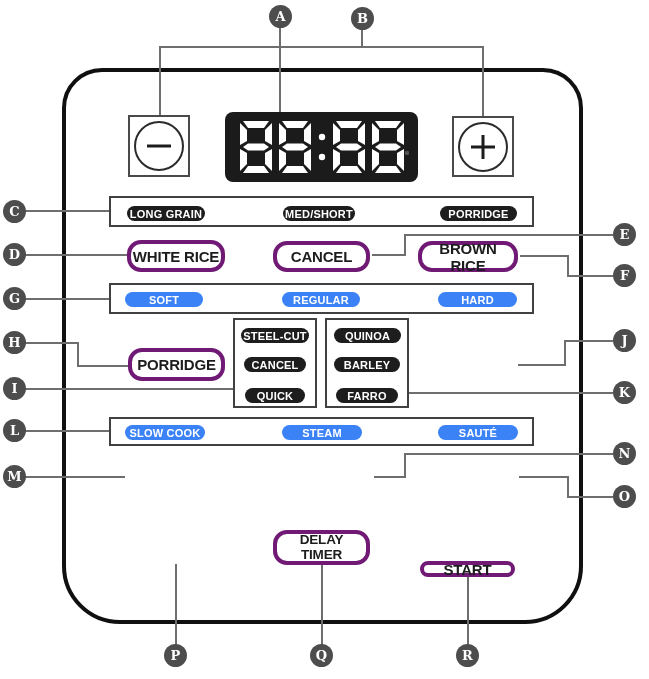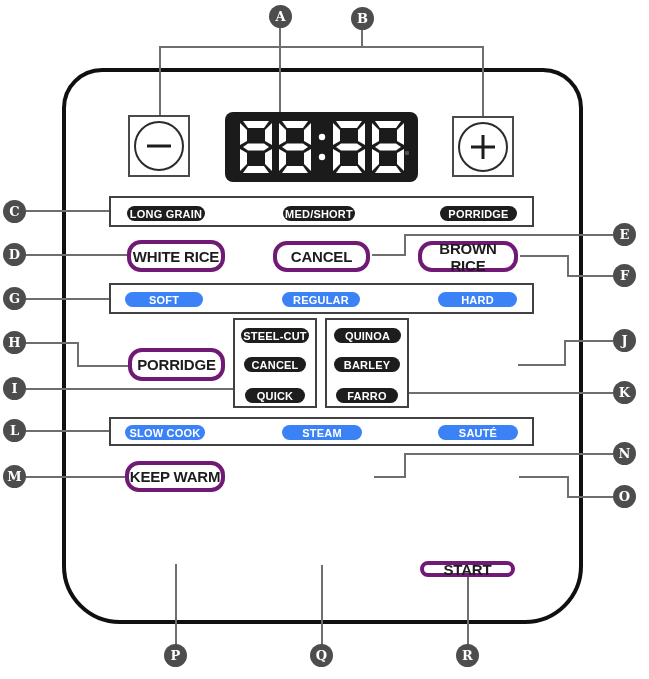--- a/index.html
+++ b/index.html
@@ -160,17 +160,20 @@
   <div class="pill dark" style="left:334px;top:357px;width:66px">BARLEY</div>
   <div class="pill dark" style="left:336px;top:388px;width:62px">FARRO</div>
 
   <div class="btn" style="left:128px;top:348px;width:97px;height:33px">PORRIDGE</div>
 
   <div class="rowbox" style="left:109px;top:417px;width:425px;height:29px"></div>
   <div class="pill gray" style="left:125px;top:425px;width:80px">SLOW COOK</div>
   <div class="pill gray" style="left:282px;top:425px;width:80px">STEAM</div>
   <div class="pill gray" style="left:438px;top:425px;width:80px">SAUTÉ</div>
 
-  <div class="btn" style="left:125px;top:461px;width:100px;height:31px">KEEP WARM</div>
 
+  <div class="btn btn2line" style="left:273px;top:530px;width:97px;height:35px">
+    <span>DELAY</span>
+    <span>TIMER</span>
+  </div>
   <div class="btn" style="left:420px;top:561px;width:95px;height:16px">START</div>
 
 </div>
 
 </body></html>

